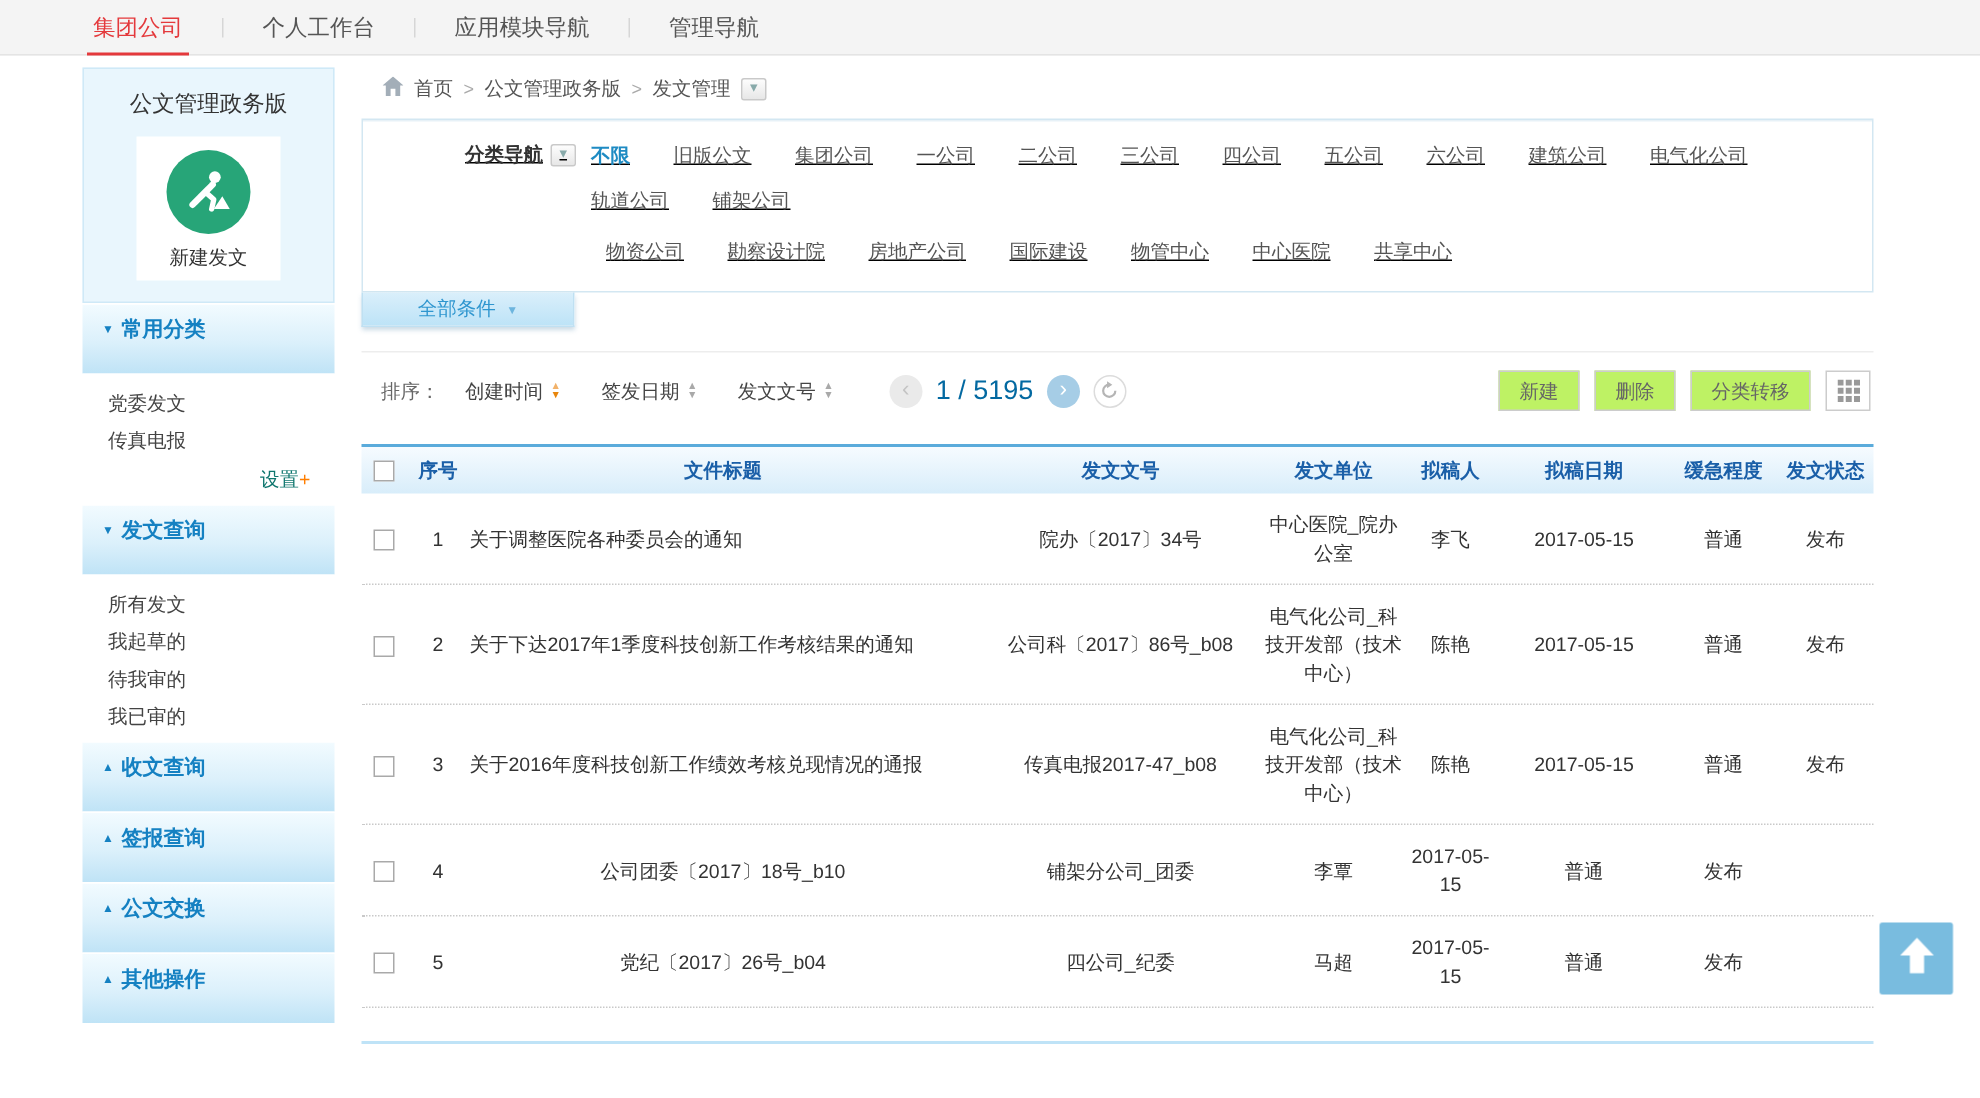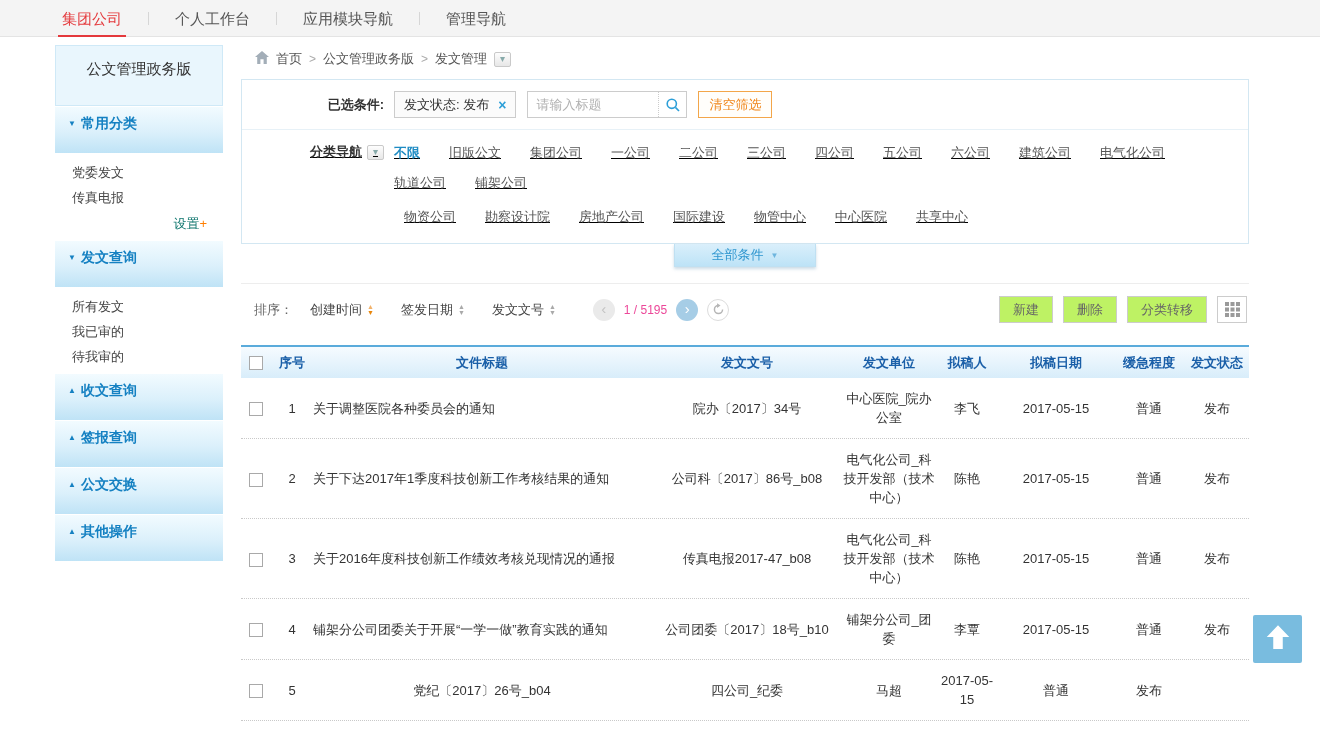--- a/index.html
+++ b/index.html
@@ -73,42 +73,42 @@
   .filter-row2 { border-top:1px solid #e7f1f7; padding:13px 0 2px; }
   .cat-line { display:flex; align-items:flex-start; margin-bottom:14px;text-decoration:underline; }
   .cat-label-wrap { width:152px; flex:none; display:flex; justify-content:flex-end;
     align-items:center; gap:5px; padding-right:10px; font-weight:bold; color:#333; font-size:13px; }
   .cats { display:flex; flex-wrap:wrap; row-gap:10px; }
   .cat { font-size:13px; color:#555; margin-right:29px; cursor:pointer; line-height:20px;
     white-space:nowrap; }
   .cat.active { color:#1e8bc3; font-weight:bold; }
   .cats-indent { margin-left:162px; }
 
-  .allcond-row { display:flex; justify-content:center; }
+  .allcond-row { display:flex; }
   .allcond-btn { width:142px; height:23px; background:linear-gradient(#daeffb,#bde3f7);
     color:#2f96cf; font-size:13px; border:1px solid #bfe0f2; border-top:none; display:flex;
     align-items:center; justify-content:center; gap:7px; cursor:pointer;
     box-shadow:0 2px 3px rgba(140,175,200,.45); font-family:inherit; }
   .allcond-btn::after { content:"▼"; font-size:8px; color:#6db5de; }
 
   
   .toolbar { display:flex; justify-content:space-between; align-items:center; margin-top:16px;
     border-top:1px solid #ededed; padding:12px 2px 10px 0; }
   .sort-group { display:flex; align-items:center; font-size:13px; color:#666; padding-left:13px;gap:11px; }
   .sort-label { margin-right:6px; color:#666; }
   .sort-item { display:flex; align-items:center; gap:5px; margin-right:16px; color:#444;
     cursor:pointer; }
   .sort-arrows { display:inline-flex; flex-direction:column; }
   .sort-arrows i { font-style:normal; font-size:7px; line-height:6px; color:#a9a9a9; }
   .sort-arrows i.up::before { content:"▲"; }
   .sort-arrows i.dn::before { content:"▼"; }
   .sort-item.active .sort-arrows i.up { color:#f2b26a; }
   .sort-item.active .sort-arrows i.dn { color:#e8860c; }
-  .pager-inline { display:flex; align-items:center; gap:9px; margin-left:10px; font-size:12px;
-    color:#ec4899; }
+  .pager-inline { display:flex; align-items:center; gap:9px; margin-left:10px; font-size:18px;
+    color:#0369a1; }
   .circle-btn { width:22px; height:22px; border-radius:50%; display:flex; align-items:center;
     justify-content:center; font-size:15px; cursor:pointer; line-height:1; }
   .circle-prev { background:#eaeaea; color:#c4c4c4; }
   .circle-prev::before { content:"‹"; margin-top:-2px; }
   .circle-next { background:#a6cde6; color:#fff; }
   .circle-next::before { content:"›"; margin-top:-2px; }
   .circle-refresh { background:#fff; border:1px solid #dcdcdc; }
   .action-group { display:flex; gap:10px; align-items:center; }
   .act-btn { border:1px solid #ccc; background:#bef264; color:#666; font-size:13px; height:27px;
     padding:0 13px; cursor:pointer; font-family:inherit; }
@@ -143,36 +143,48 @@
   <div class="nav-item">应用模块导航</div>
   <div class="nav-divider"></div>
   <div class="nav-item">管理导航</div>
 </div>
 
 <div class="page">
 
   <aside class="sidebar">
     <div class="side-top">
       <div class="side-title">公文管理政务版</div>
+      <div class="newdoc">
+        <div class="newdoc-circle">
+          <svg viewBox="0 0 48 48" width="34" height="34">
+            <circle cx="30" cy="10" r="5.5" fill="#fff"></circle>
+            <path d="M28 17 L19 26 L9 36" stroke="#fff" stroke-width="6" fill="none" stroke-linecap="round" stroke-linejoin="round"></path>
+            <path d="M21 24 L29 31 L27 40" stroke="#fff" stroke-width="5" fill="none" stroke-linecap="round" stroke-linejoin="round"></path>
+            <polygon points="29,40 44,40 37,28" fill="#fff"></polygon>
+          </svg>
+        </div>
+        <div class="newdoc-label">新建发文</div>
+      </div>
     </div>
 
     <div class="side-header">常用分类</div>
     <div class="side-list">
       <div class="side-item">党委发文</div>
       <div class="side-item">传真电报</div>
     </div>
     <div class="side-settings">
       <span class="s-label">设置</span><span class="plus">+</span>
     </div>
 
     <div class="side-header">发文查询</div>
     <div class="side-list">
       <div class="side-item">所有发文</div>
+      <div class="side-item">我起草的</div>
+      <div class="side-item">待我审的</div>
       <div class="side-item">我已审的</div>
-      <div class="side-item">待我审的</div>
     </div>
 
     <div class="side-header collapsed">收文查询</div>
     <div class="side-header collapsed">签报查询</div>
     <div class="side-header collapsed">公文交换</div>
     <div class="side-header collapsed">其他操作</div>
   </aside>
 
   <main class="content">
 
@@ -184,37 +196,20 @@
       </span>
       <span class="crumb-link">首页</span>
       <span class="crumb-sep">&gt;</span>
       <span class="crumb-link">公文管理政务版</span>
       <span class="crumb-sep">&gt;</span>
       <span class="crumb-link">发文管理</span>
       <span class="crumb-dd"></span>
     </div>
 
     <div class="filter-panel">
-      <div class="filter-row1">
-        <span class="flabel">已选条件:</span>
-        <span class="filter-tag">
-          <span>发文状态: 发布</span>
-          <span class="tag-close"></span>
-        </span>
-        <span class="search-box">
-          <input class="search-input" placeholder="请输入标题" style="">
-          <span class="search-btn">
-            <svg width="16" height="16" viewBox="0 0 16 16">
-              <circle cx="6.8" cy="6.8" r="4.6" fill="none" stroke="#2d9fd8" stroke-width="1.6"></circle>
-              <line x1="10.4" y1="10.4" x2="14" y2="14" stroke="#2d9fd8" stroke-width="1.6"></line>
-            </svg>
-          </span>
-        </span>
-        <button class="clear-btn">清空筛选</button>
-      </div>
 
       <div class="filter-row2">
         <div class="cat-line">
           <span class="cat-label-wrap">
             <span>分类导航</span>
             <span class="crumb-dd"></span>
           </span>
           <span class="cats">
             <span class="cat active">不限</span>
             <span class="cat">旧版公文</span>
@@ -352,21 +347,20 @@
         <span class="cell">电气化公司_科技开发部（技术中心）</span>
         <span class="cell">陈艳</span>
         <span class="cell">2017-05-15</span>
         <span class="cell">普通</span>
         <span class="cell">发布</span>
       </div>
 
       <div class="trow">
         <span class="cell"><span class="checkbox"></span></span>
         <span class="cell">4</span>
-        <span class="cell title">铺架分公司团委关于开展“一学一做”教育实践的通知</span>
         <span class="cell">公司团委〔2017〕18号_b10</span>
         <span class="cell">铺架分公司_团委</span>
         <span class="cell">李覃</span>
         <span class="cell">2017-05-15</span>
         <span class="cell">普通</span>
         <span class="cell">发布</span>
       </div>
 
       <div class="trow">
         <span class="cell"><span class="checkbox"></span></span>

